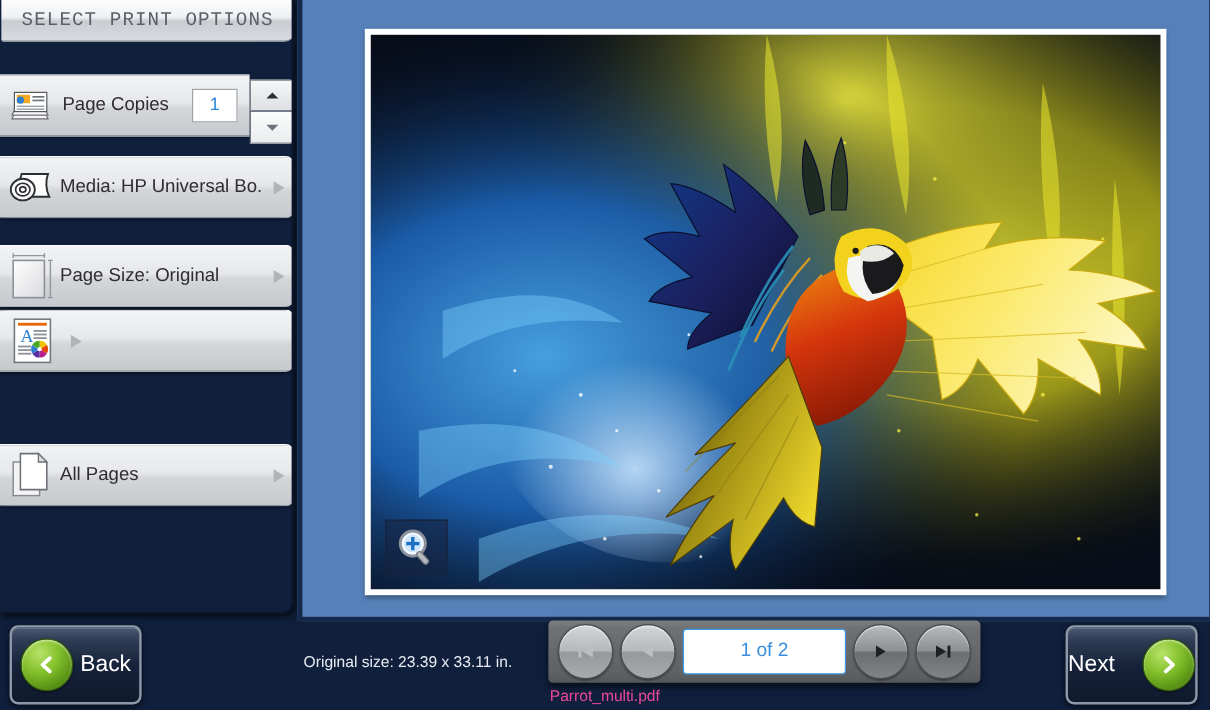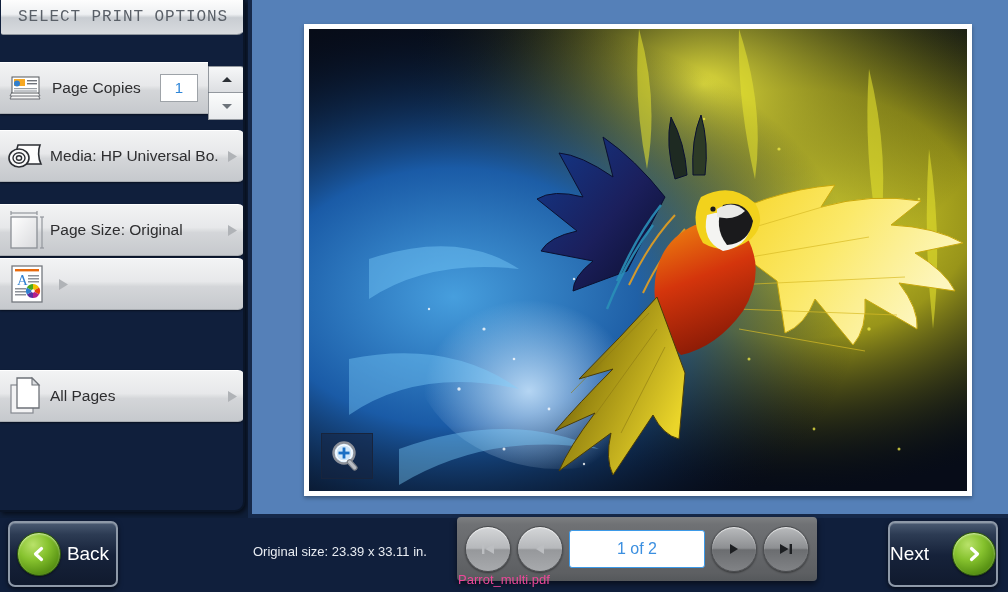--- a/index.html
+++ b/index.html
@@ -98,21 +98,21 @@
   #bottombar { position:absolute; left:0; top:518px; width:1008px; height:74px; background:#101f3c; }
   #orig-size {
     position:absolute; left:253px; top:528px;
     font-size:13px; color:#e8ecf2;margin-top:16px;
   }
   #filename {
     position:absolute; left:0; right:0; top:572px; text-align:center;
     font-size:13px; color:#ec4899;
   }
   #pagenav {
-    position:absolute; left:457px; top:517px; width:360px; height:64px;
+    position:absolute; left:457px; top:517px; width:360px; height:52px;
     background:linear-gradient(to bottom,#7d7f81 0%,#6f7174 12%,#5d5f62 88%,#55585b 100%);
     border-radius:4px;
     box-shadow:0 3px 6px rgba(0,0,0,.55);
     display:flex; align-items:center; padding:0 8px; gap:6px;
   }
   .navbtn {
     width:46px; height:46px; border-radius:50%;
     background:linear-gradient(to bottom,#d4d6d8 0%,#b6b8bb 48%,#96989b 52%,#a8aaad 100%);
     border:1px solid #4a4c4f;
     display:flex; align-items:center; justify-content:center;

